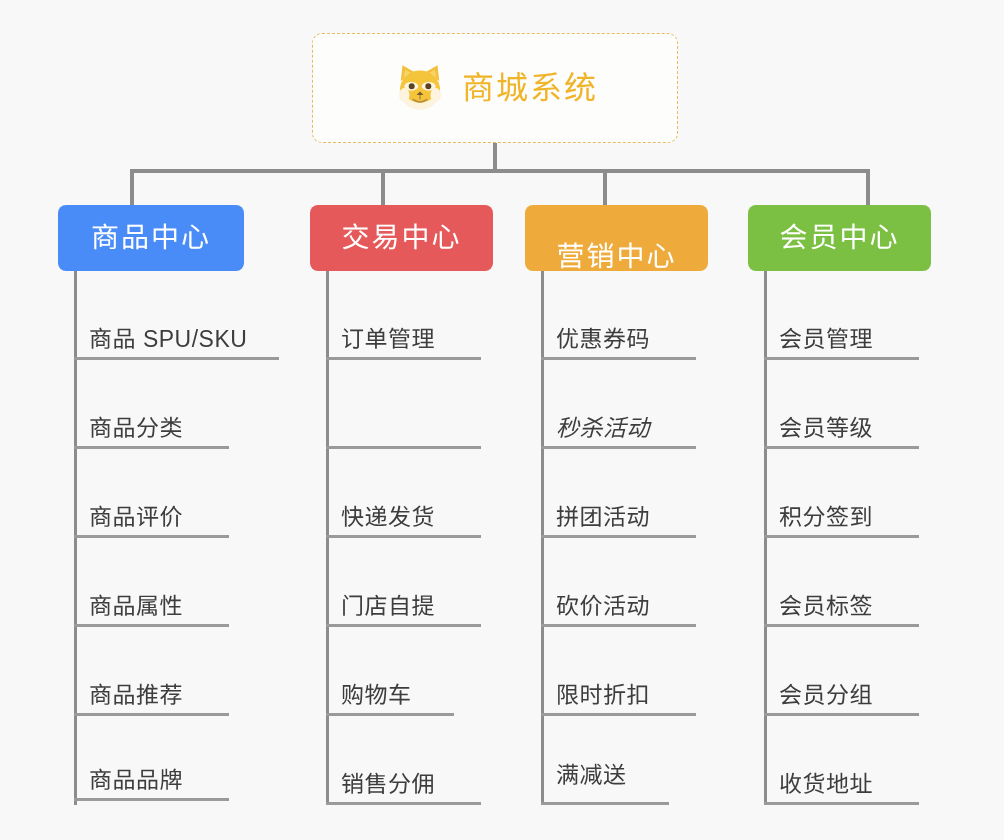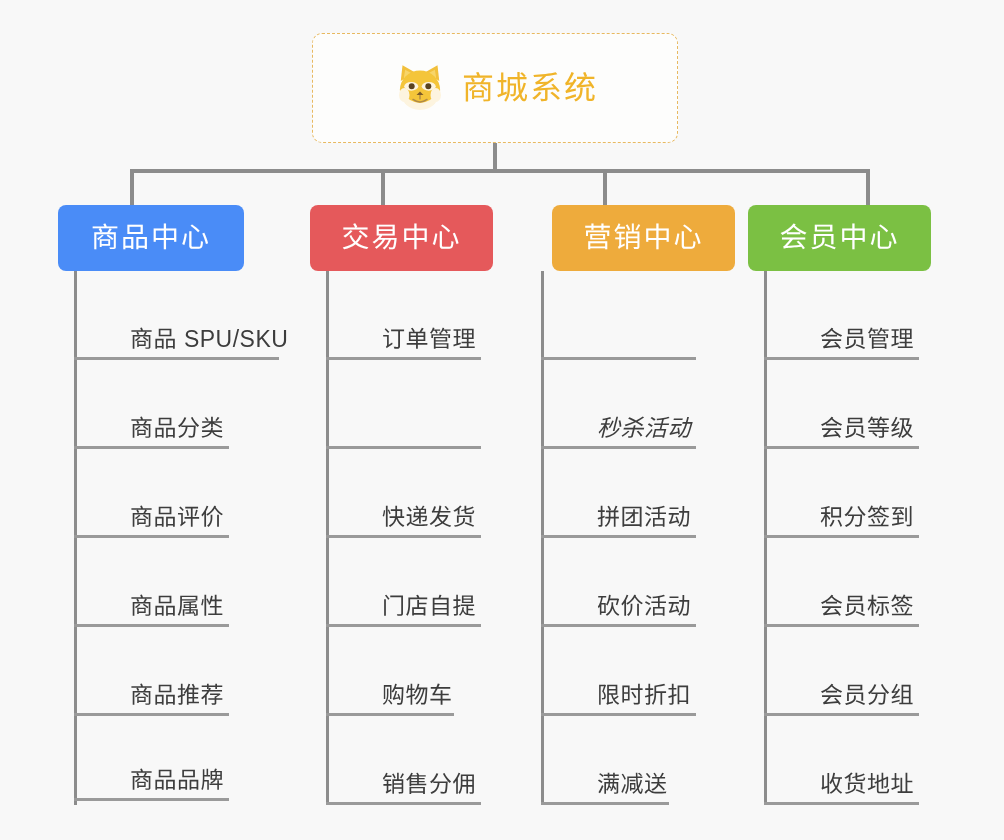--- a/index.html
+++ b/index.html
@@ -112,21 +112,21 @@
     height: 89px;
     display: flex;
     flex-direction: column;
     justify-content: flex-end;
   }
   .leaf-text {
     font-size: 23px;
     line-height: 1.15;
     color: #3d3d3d;
     white-space: nowrap;
-    padding: 0 16px 5px 56px;
+    padding: 0 16px 5px 15px;
     letter-spacing: 0.5px;
   }
   .leaf-underline {
     height: 3px;
     background: #9a9a9a;
     width: 100%;
   }
 </style>
 </head>
 <body>
@@ -223,45 +223,46 @@
     <div class="leaf-item" style="top:356px; width:128px;">
       <span class="leaf-text">购物车</span>
       <div class="leaf-underline"></div>
     </div>
     <div class="leaf-item" style="top:445px; width:155px;">
       <span class="leaf-text">销售分佣</span>
       <div class="leaf-underline"></div>
     </div>
   </div>
 
-  <div class="category-box" style="left:552px; width:183px; background:#eeab3c;">
+  <div class="category-box" style="left:525px; width:183px; background:#eeab3c;align-items:flex-end;">
     <span class="category-label">营销中心</span>
   </div>
   <div class="leaf-column" style="left:541px;">
     <div class="leaf-trunk" style="height:534px;"></div>
     <div class="leaf-item" style="top:0px;   width:155px;">
+      <span class="leaf-text">优惠券码</span>
       <div class="leaf-underline"></div>
     </div>
     <div class="leaf-item" style="top:89px;  width:155px;font-style:italic;">
       <span class="leaf-text">秒杀活动</span>
       <div class="leaf-underline"></div>
     </div>
     <div class="leaf-item" style="top:178px; width:155px;">
       <span class="leaf-text">拼团活动</span>
       <div class="leaf-underline"></div>
     </div>
     <div class="leaf-item" style="top:267px; width:155px;">
       <span class="leaf-text">砍价活动</span>
       <div class="leaf-underline"></div>
     </div>
     <div class="leaf-item" style="top:356px; width:155px;">
       <span class="leaf-text">限时折扣</span>
       <div class="leaf-underline"></div>
     </div>
-    <div class="leaf-item" style="top:445px; width:128px;">
+    <div class="leaf-item" style="top:445px; width:128px;gap:9px;">
       <span class="leaf-text">满减送</span>
       <div class="leaf-underline"></div>
     </div>
   </div>
 
   <div class="category-box" style="left:748px; width:183px; background:#7bc043;">
     <span class="category-label">会员中心</span>
   </div>
   <div class="leaf-column" style="left:764px;">
     <div class="leaf-trunk" style="height:534px;"></div>

